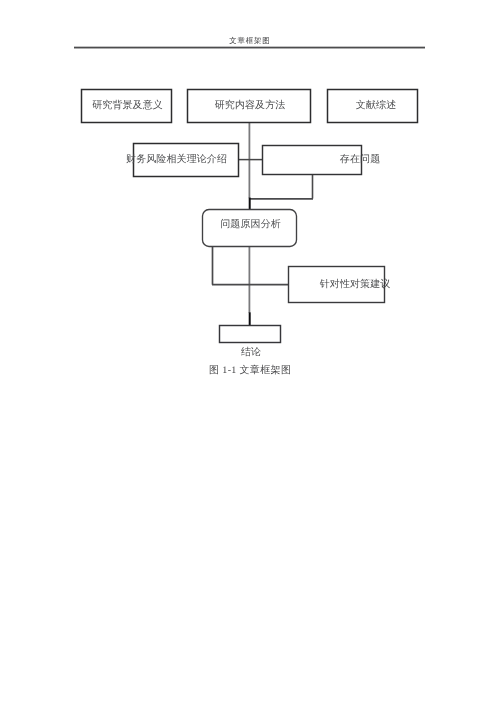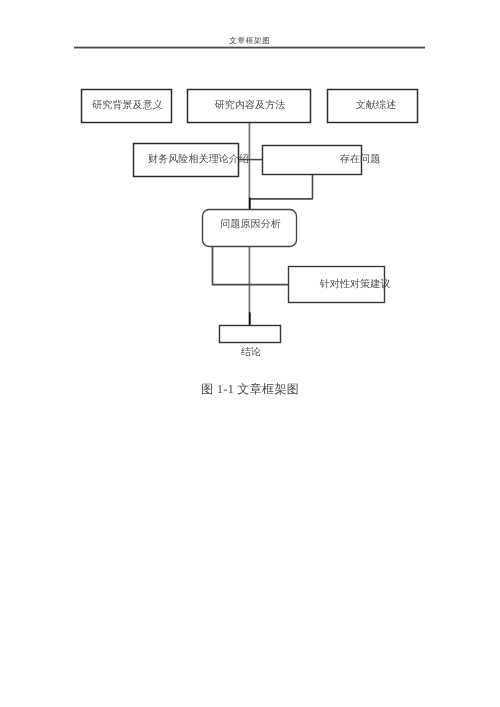--- a/index.html
+++ b/index.html
@@ -81,24 +81,24 @@
     font-size: 10px;
     line-height: 1;
     color: #494a4c;
     white-space: nowrap;
     letter-spacing: 0.1px;
     text-indent: 2.1px;
   }
   .caption {
     position: absolute;
     left: 0;
-    top: 383px;
+    top: 365px;
     width: 500px;
     text-align: center;
-    font-size: 12px;
+    font-size: 10px;
     line-height: 12px;
     color: #464648;
     letter-spacing: 0.35px;
     text-indent: 0.35px;
   }
 </style>
 </head>
 <body>
 
 <div class="page">
@@ -129,21 +129,21 @@
           <rect x="262.5" y="145.5" width="99" height="29" fill="#ffffff" stroke="#333335" stroke-width="1.45"></rect>
           <rect x="202.5" y="209.5" width="94" height="37" fill="#ffffff" stroke="#414143" stroke-width="1.35" rx="6.5" ry="6.5"></rect>
           <rect x="288.5" y="266.5" width="96" height="36" fill="#ffffff" stroke="#3a3a3c" stroke-width="1.4"></rect>
           <rect x="219.5" y="325.5" width="61" height="17" fill="#ffffff" stroke="#36363a" stroke-width="1.45"></rect>
         </g>
     </svg>
     <div class="label-layer">
         <div class="node-label" style="left: 81.5px; top: 89.5px; width: 90px; height: 33px;">研究背景及意义</div>
         <div class="node-label" style="left: 187.5px; top: 89.5px; width: 123px; height: 33px;">研究内容及方法</div>
         <div class="node-label" style="left: 330px; top: 89.5px; width: 90px; height: 33px;">文献综述</div>
-        <div class="node-label" style="left: 145px; top: 143.5px; width: 105px; height: 33px;">财务风险相关理论介绍</div>
+        <div class="node-label" style="left: 123px; top: 143.5px; width: 105px; height: 33px;">财务风险相关理论介绍</div>
         <div class="node-label" style="left: 262.5px; top: 145.5px; width: 99px; height: 29px; margin-left: 47px;">存在问题</div>
         <div class="node-label" style="left: 202.5px; top: 206px; width: 94px; height: 37px;">问题原因分析</div>
         <div class="node-label" style="left: 306px; top: 266.5px; width: 96px; height: 36px;">针对性对策建议</div>
         <div class="node-label" style="left: 219.5px; top: 344px; width: 61px; height: 17px;">结论</div>
       </div>
     <div class="caption">图 1-1 文章框架图</div>
   </div>
 
 </div>
 

